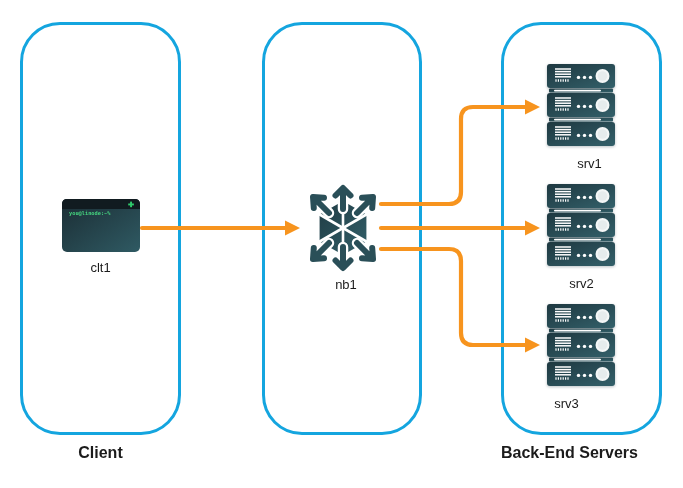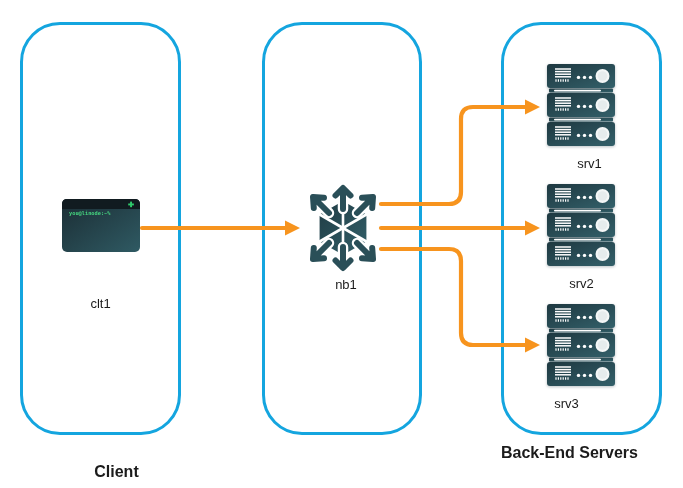--- a/index.html
+++ b/index.html
@@ -10,21 +10,21 @@
     border:3px solid #14A5DF;border-radius:40px;background:transparent;
     box-sizing:border-box;
   }
   .group-box.client{left:20px;width:161px;}
   .group-box.nodebalancer{left:262px;width:160px;}
   .group-box.backend{left:501px;width:161px;}
   .group-label{
     position:absolute;top:443px;height:20px;
     font-size:16px;font-weight:bold;color:#1b1b1b;text-align:center;line-height:20px;
   }
-  .group-label.client{left:36px;width:161px;margin-top:19px;}
+  .group-label.client{left:20px;width:161px;}
   .group-label.nodebalancer{left:262px;width:160px;}
   .group-label.backend{left:489px;width:161px;}
   .node-label{
     position:absolute;height:16px;font-size:13px;color:#1b1b1b;
     text-align:center;line-height:16px;
   }
   .abs{position:absolute;}
   .srv-svg{filter:drop-shadow(0 1.5px 1.5px rgba(60,80,90,0.35));}
   #arrow-overlay{position:absolute;left:0;top:0;pointer-events:none;}
   .hidden-defs{position:absolute;width:0;height:0;}
@@ -60,21 +60,21 @@
 
   <svg class="abs" style="left:62px;top:199px;" width="78" height="53" viewBox="0 0 78 53">
     <rect x="0" y="0" width="78" height="53" rx="5" fill="url(#termGrad)"></rect>
     <path d="M5 0 H73 Q78 0 78 5 V10 H0 V5 Q0 0 5 0 Z" fill="#111B20"></path>
     <g fill="#2FCB6C">
       <rect x="68.1" y="2.6" width="1.9" height="5.6"></rect>
       <rect x="66.2" y="4.5" width="5.7" height="1.9"></rect>
     </g>
     <text x="7" y="15.5" font-size="5.3" font-weight="bold" fill="#45D37F" font-family="DejaVu Sans Mono, monospace">you@linode:~%</text>
   </svg>
-  <div class="node-label" style="left:20px;top:260px;width:161px;margin-top:36px;">clt1</div>
+  <div class="node-label" style="left:20px;top:260px;width:161px;">clt1</div>
 
   <svg class="abs" style="left:299px;top:181px;" width="88" height="94" viewBox="0 0 88 94">
 
     <polygon points="44,20 67.4,33.5 67.4,60.5 44,74 20.6,60.5 20.6,33.5" fill="url(#nbGrad)"></polygon>
     <g stroke="#ffffff" stroke-width="2.6">
       <line x1="44" y1="47" x2="44" y2="19"></line>
       <line x1="44" y1="47" x2="44" y2="75"></line>
       <line x1="44" y1="47" x2="68.2" y2="33"></line>
       <line x1="44" y1="47" x2="68.2" y2="61"></line>
       <line x1="44" y1="47" x2="19.8" y2="33"></line>

